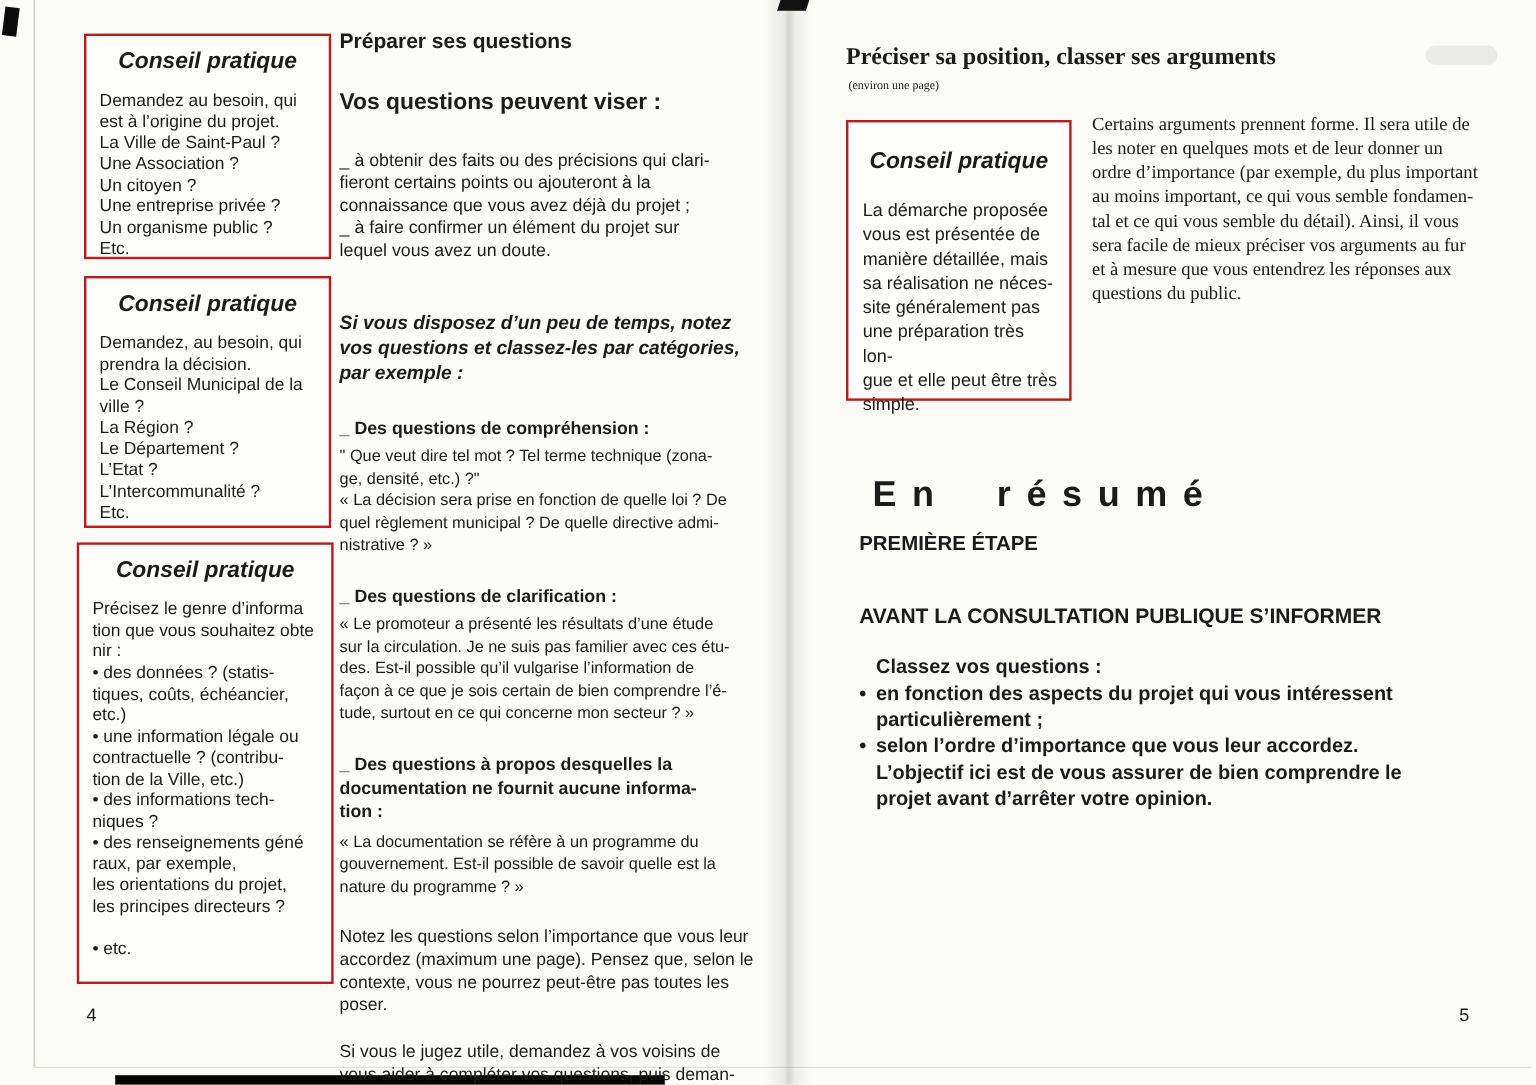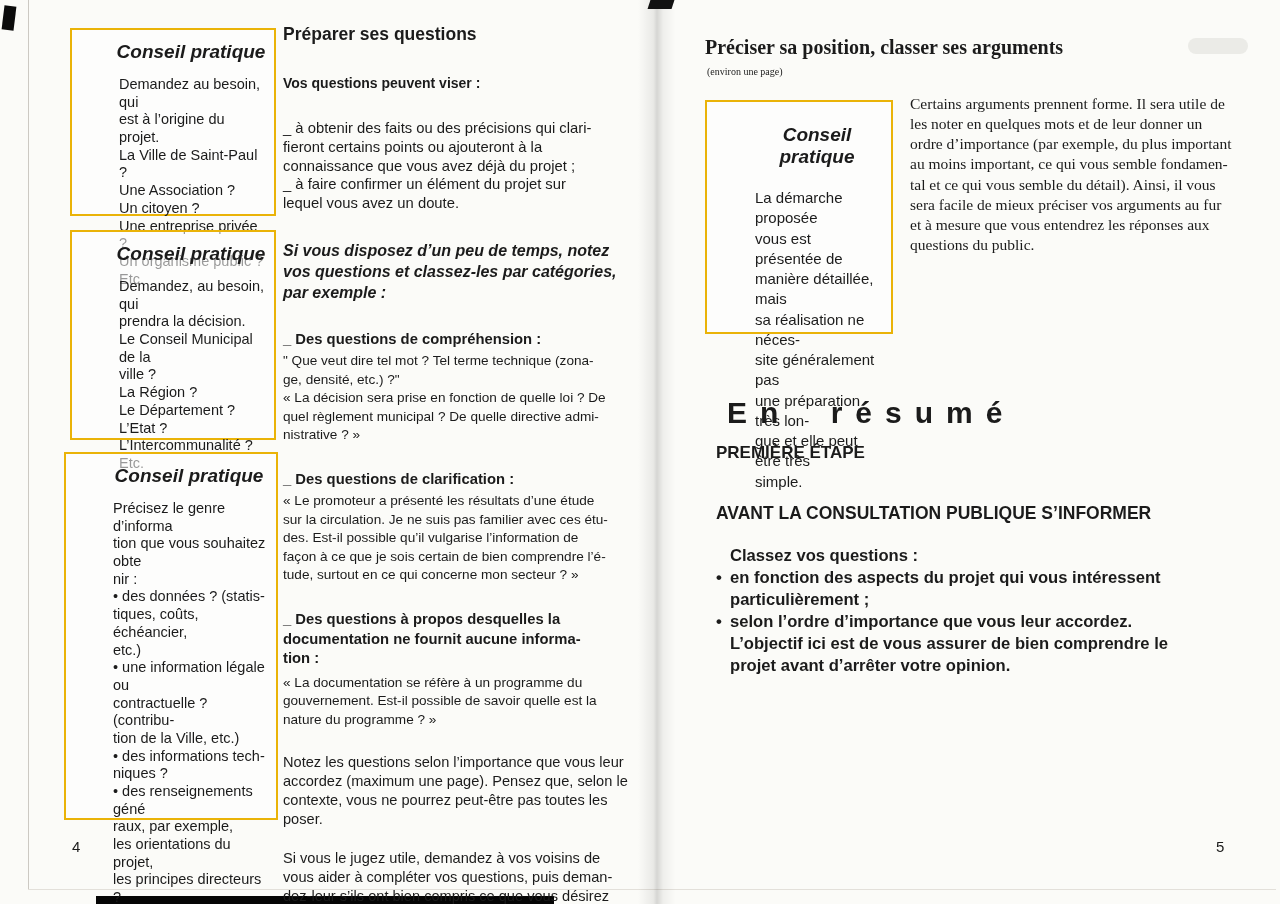--- a/index.html
+++ b/index.html
@@ -17,29 +17,29 @@
   .edge-left{position:absolute;left:28px;top:0;width:1px;height:890px;background:#ccc9c3;}
   .edge-bottom{position:absolute;left:28px;top:889px;width:1248px;height:1px;background:#e3e0da;}
   .mark-topleft{position:absolute;left:3px;top:6px;width:12px;height:24px;background:#0b0b0b;transform:rotate(7deg);}
   .mark-bottom{position:absolute;left:96px;top:896px;width:458px;height:8px;background:#050505;}
   .spine-shadow{position:absolute;left:638px;top:0;width:38px;height:904px;
     background:linear-gradient(90deg,rgba(0,0,0,0) 0%,rgba(0,0,0,0.07) 40%,rgba(0,0,0,0.15) 50%,rgba(0,0,0,0.05) 66%,rgba(0,0,0,0) 100%);}
   .mark-spine-top{position:absolute;left:649px;top:0;width:24px;height:9px;background:#121212;transform:skewX(-18deg);}
   .smudge-topright{position:absolute;left:1188px;top:38px;width:60px;height:16px;background:rgba(120,120,115,0.12);border-radius:8px;}
 
   
-  .cp-box{position:absolute;border:2px solid #eab308;background:rgba(255,255,255,0.55);box-sizing:border-box;padding-left:36px;}
+  .cp-box{position:absolute;border:2px solid #b91c1c;background:rgba(255,255,255,0.55);box-sizing:border-box;}
   .cp-title{font-style:italic;font-weight:bold;font-size:19px;text-align:center;margin:11px 4px 13px;}
   .cp-body{font-size:14.5px;line-height:1.22;padding:0 8px 6px 11px;}
 
   
   .main-col{position:absolute;left:255px;top:24px;width:362px;}
   .h1-sans{font-size:17.5px;font-weight:bold;margin:0 0 30px;}
-  .h2-sans{font-size:14px;font-weight:bold;margin:0 0 28px;}
-  .p-body{font-size:14.8px;line-height:1.27;margin:0 0 27px;}
+  .h2-sans{font-size:19px;font-weight:bold;margin:0 0 28px;}
+  .p-body{font-size:14.8px;line-height:1.27;margin:0 0 40px;}
   .p-bold{font-size:16px;line-height:1.33;font-weight:bold;margin:0 0 26px;font-style:italic;}
   .sec-title{font-size:14.8px;line-height:1.33;font-weight:bold;margin:0 0 3px;}
   .p-quote{font-size:13.6px;line-height:1.36;margin:0 0 25px;}
   .p-note{font-size:14.6px;line-height:1.3;margin:0 0 20px;}
   .p-close{font-size:14.6px;line-height:1.3;margin:0;}
 
   
   .serif{font-family:"Liberation Serif", serif;}
   .r-heading{position:absolute;left:50px;top:36px;font-size:20px;font-weight:bold;}
   .r-subnote{position:absolute;left:52px;top:66px;font-size:10px;}

